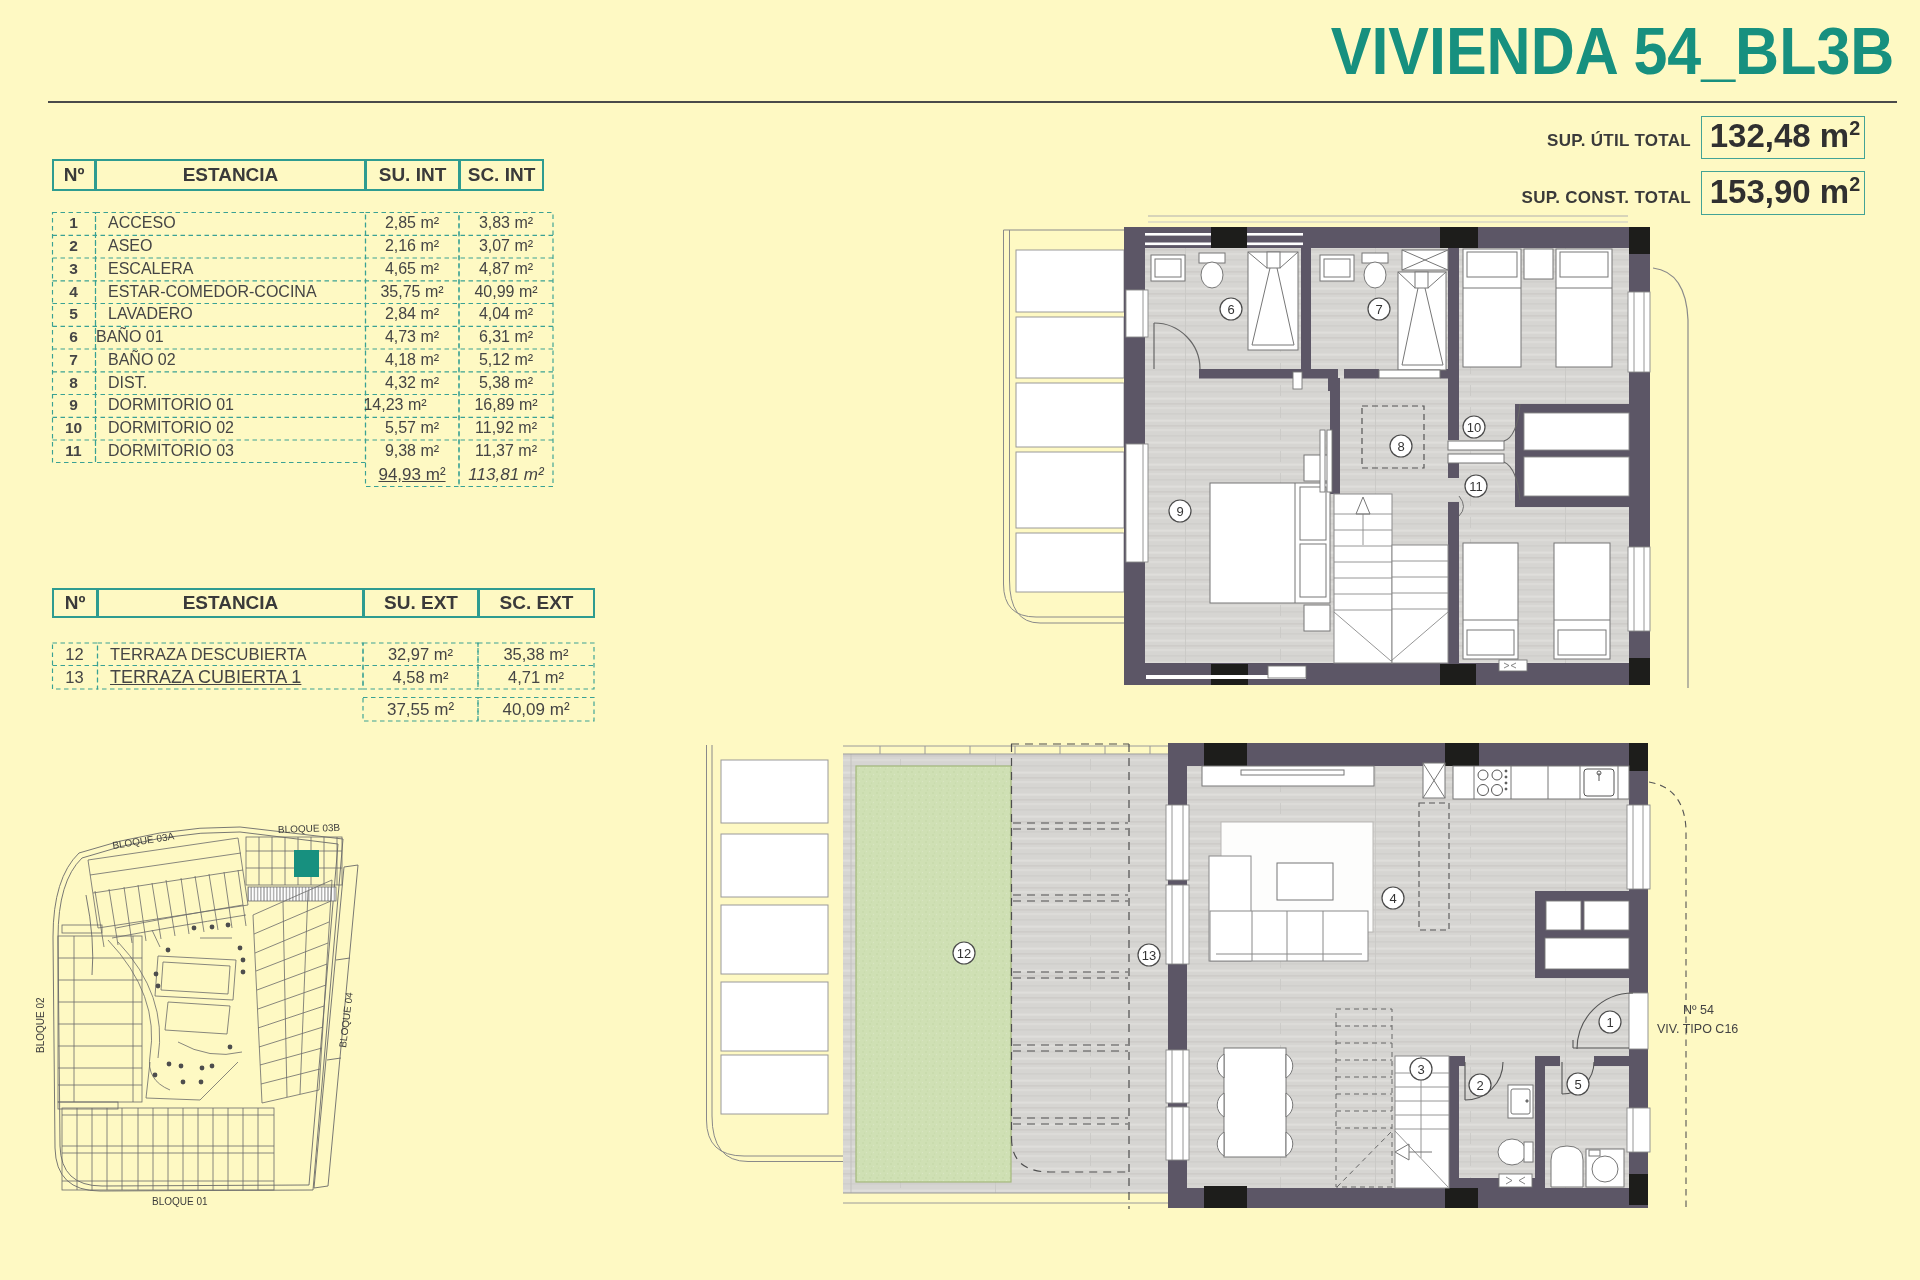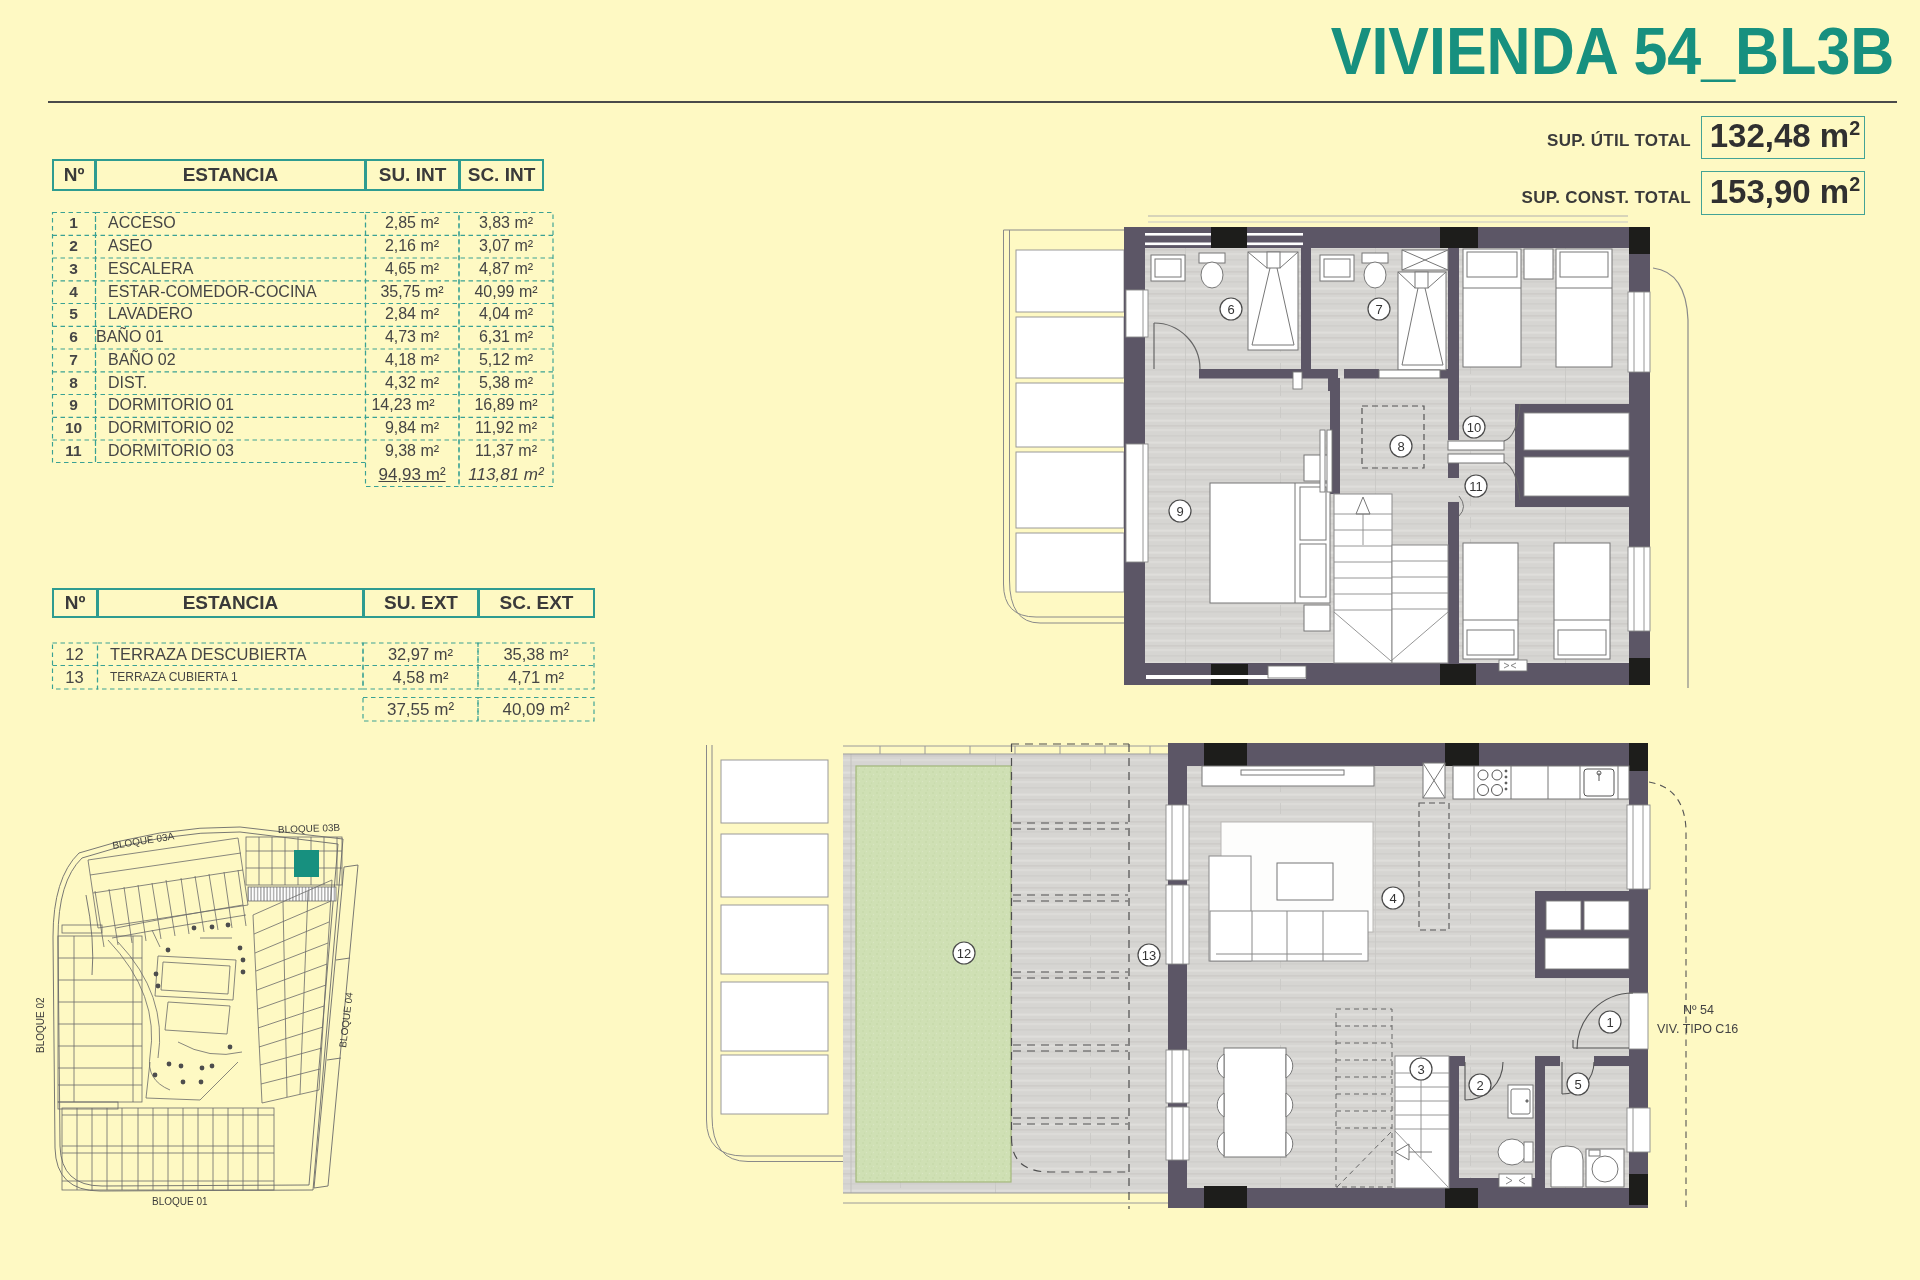--- a/index.html
+++ b/index.html
@@ -103,43 +103,43 @@
 <div class="rtxt ctr" style="left:365px;top:348.8px;width:94px;line-height:22.75px;">4,18 m²</div>
 <div class="rtxt ctr" style="left:459px;top:348.8px;width:94px;line-height:22.75px;">5,12 m²</div>
 
 <div class="rtxt ctr" style="left:52px;top:371.5px;width:43px;line-height:22.75px;font-weight:bold;font-size:15.5px;">8</div>
 <div class="rtxt" style="left:108px;top:371.5px;line-height:22.75px;">DIST.</div>
 <div class="rtxt ctr" style="left:365px;top:371.5px;width:94px;line-height:22.75px;">4,32 m²</div>
 <div class="rtxt ctr" style="left:459px;top:371.5px;width:94px;line-height:22.75px;">5,38 m²</div>
 
 <div class="rtxt ctr" style="left:52px;top:394.2px;width:43px;line-height:22.75px;font-weight:bold;font-size:15.5px;">9</div>
 <div class="rtxt" style="left:108px;top:394.2px;line-height:22.75px;">DORMITORIO 01</div>
-<div class="rtxt ctr" style="left:365px;top:394.2px;width:76px;line-height:22.75px;text-align:center;">14,23 m²</div>
+<div class="rtxt ctr" style="left:357px;top:394.2px;width:76px;line-height:22.75px;text-align:center;">14,23 m²</div>
 <div class="rtxt ctr" style="left:459px;top:394.2px;width:94px;line-height:22.75px;">16,89 m²</div>
 
 <div class="rtxt ctr" style="left:52px;top:417.0px;width:43px;line-height:22.75px;font-weight:bold;font-size:15.5px;">10</div>
 <div class="rtxt" style="left:108px;top:417.0px;line-height:22.75px;">DORMITORIO 02</div>
-<div class="rtxt ctr" style="left:365px;top:417.0px;width:94px;line-height:22.75px;">9,84 m²</div>
+<div class="rtxt ctr" style="left:365px;top:417.0px;width:94px;line-height:22.75px;">5,57 m²</div>
 <div class="rtxt ctr" style="left:459px;top:417.0px;width:94px;line-height:22.75px;">11,92 m²</div>
 
 <div class="rtxt ctr" style="left:52px;top:439.8px;width:43px;line-height:22.75px;font-weight:bold;font-size:15.5px;">11</div>
 <div class="rtxt" style="left:108px;top:439.8px;line-height:22.75px;">DORMITORIO 03</div>
 <div class="rtxt ctr" style="left:365px;top:439.8px;width:94px;line-height:22.75px;">9,38 m²</div>
 <div class="rtxt ctr" style="left:459px;top:439.8px;width:94px;line-height:22.75px;">11,37 m²</div>
 
 <div class="rtxt ctr" style="left:365px;top:463px;width:94px;line-height:23px;font-size:17px;text-decoration:underline;">94,93 m²</div>
 <div class="rtxt ctr" style="left:459px;top:463px;width:94px;line-height:23px;font-size:17px;font-style:italic;">113,81 m²</div>
 
 <div class="rtxt ctr" style="left:52px;top:642.5px;width:45px;line-height:23.2px;font-size:16.5px;">12</div>
 <div class="rtxt" style="left:110px;top:642.5px;line-height:23.2px;font-size:16.5px;">TERRAZA DESCUBIERTA</div>
 <div class="rtxt ctr" style="left:363px;top:642.5px;width:115px;line-height:23.2px;font-size:16.5px;">32,97 m²</div>
 <div class="rtxt ctr" style="left:478px;top:642.5px;width:116px;line-height:23.2px;font-size:16.5px;">35,38 m²</div>
 
 <div class="rtxt ctr" style="left:52px;top:665.7px;width:45px;line-height:23.2px;font-size:16.5px;">13</div>
-<div class="rtxt" style="left:110px;top:665.7px;line-height:23.2px;font-size:12px;">TERRAZA CUBIERTA 1</div>
+<div class="rtxt" style="left:110px;top:665.7px;line-height:23.2px;font-size:18px;text-decoration:underline;">TERRAZA CUBIERTA 1</div>
 <div class="rtxt ctr" style="left:363px;top:665.7px;width:115px;line-height:23.2px;font-size:16.5px;">4,58 m²</div>
 <div class="rtxt ctr" style="left:478px;top:665.7px;width:116px;line-height:23.2px;font-size:16.5px;">4,71 m²</div>
 
 <div class="rtxt ctr" style="left:363px;top:697.5px;width:115px;line-height:23.5px;font-size:17px;">37,55 m²</div>
 <div class="rtxt ctr" style="left:478px;top:697.5px;width:116px;line-height:23.5px;font-size:17px;">40,09 m²</div>
 
 <svg id="siteplan" class="abs" style="left:30px;top:820px;" width="400" height="420" viewBox="30 820 400 420">
 <defs>
 <pattern id="hatch" width="3.2" height="8" patternUnits="userSpaceOnUse">
  <rect width="3.2" height="8" fill="#fff"></rect>

